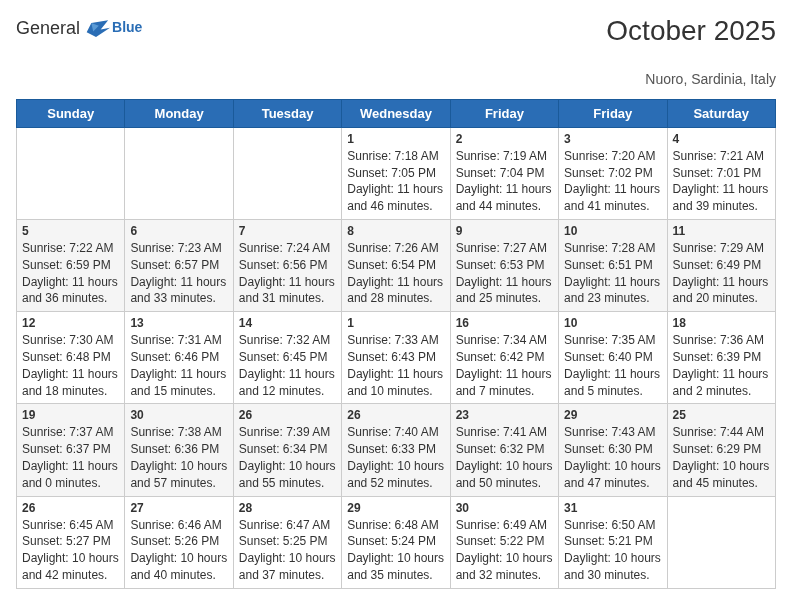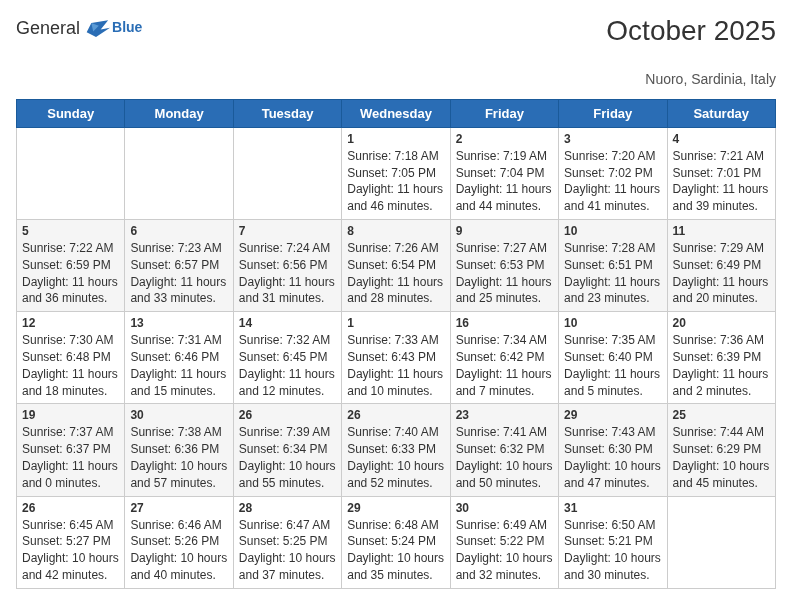--- a/index.html
+++ b/index.html
@@ -186,21 +186,21 @@
         </td>
         <td>
           <div class="day-num">16</div>
           <div class="day-info">Sunrise: 7:34 AM<br>Sunset: 6:42 PM<br>Daylight: 11 hours and 7 minutes.</div>
         </td>
         <td>
           <div class="day-num">10</div>
           <div class="day-info">Sunrise: 7:35 AM<br>Sunset: 6:40 PM<br>Daylight: 11 hours and 5 minutes.</div>
         </td>
         <td>
-          <div class="day-num">20</div>
+          <div class="day-num">18</div>
           <div class="day-info">Sunrise: 7:36 AM<br>Sunset: 6:39 PM<br>Daylight: 11 hours and 2 minutes.</div>
         </td>
       </tr>
       <tr>
         <td>
           <div class="day-num">19</div>
           <div class="day-info">Sunrise: 7:37 AM<br>Sunset: 6:37 PM<br>Daylight: 11 hours and 0 minutes.</div>
         </td>
         <td>
           <div class="day-num">30</div>

